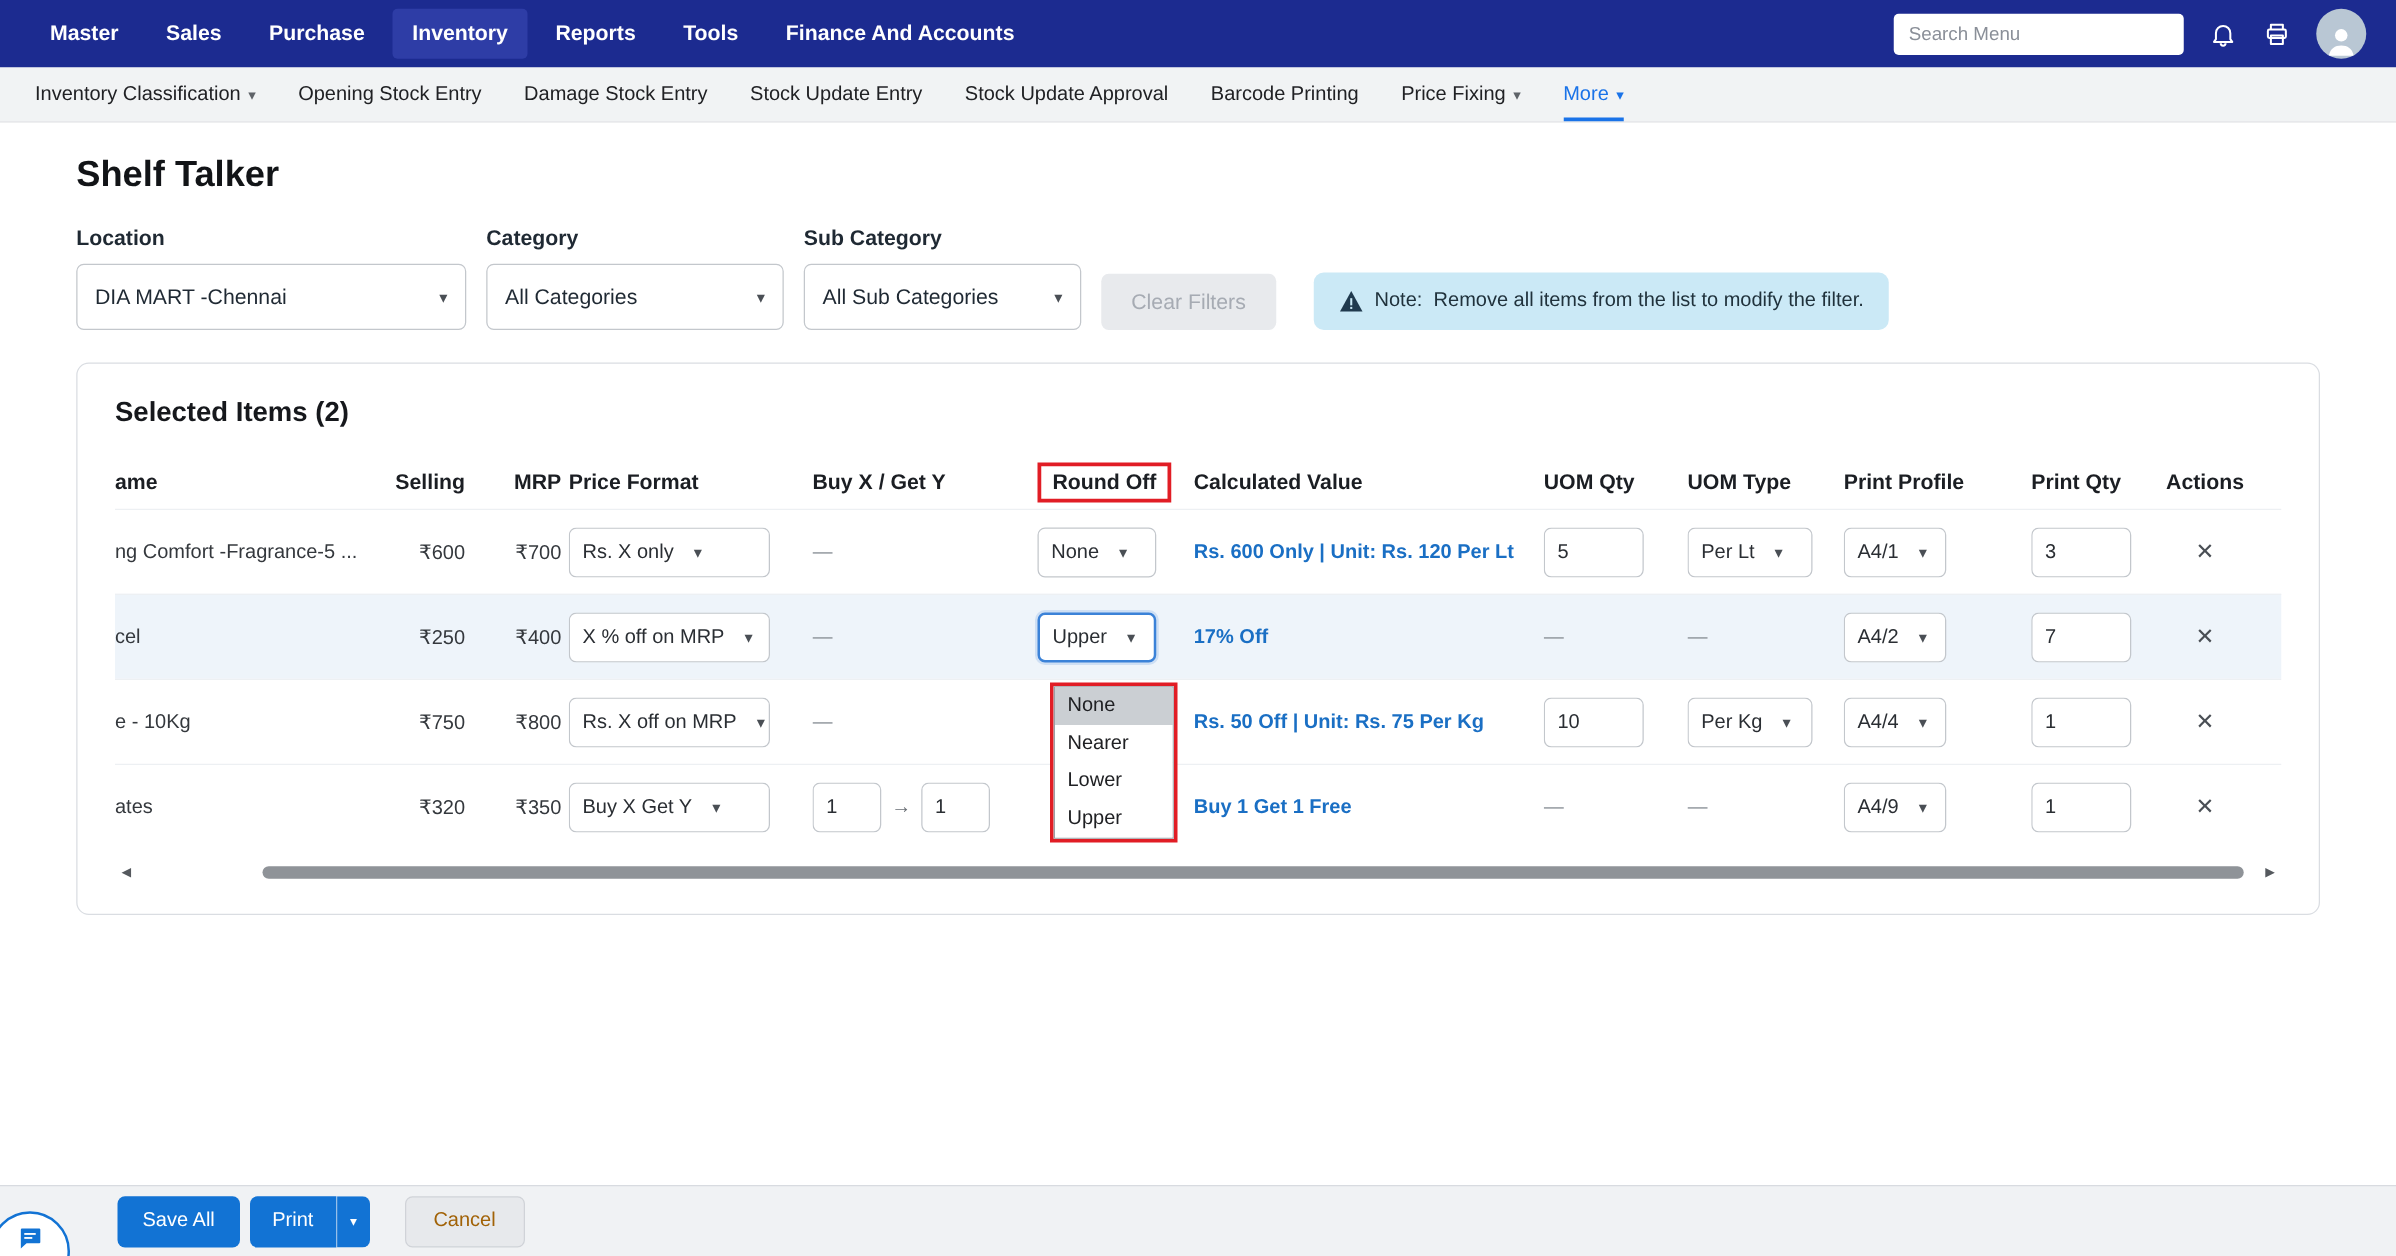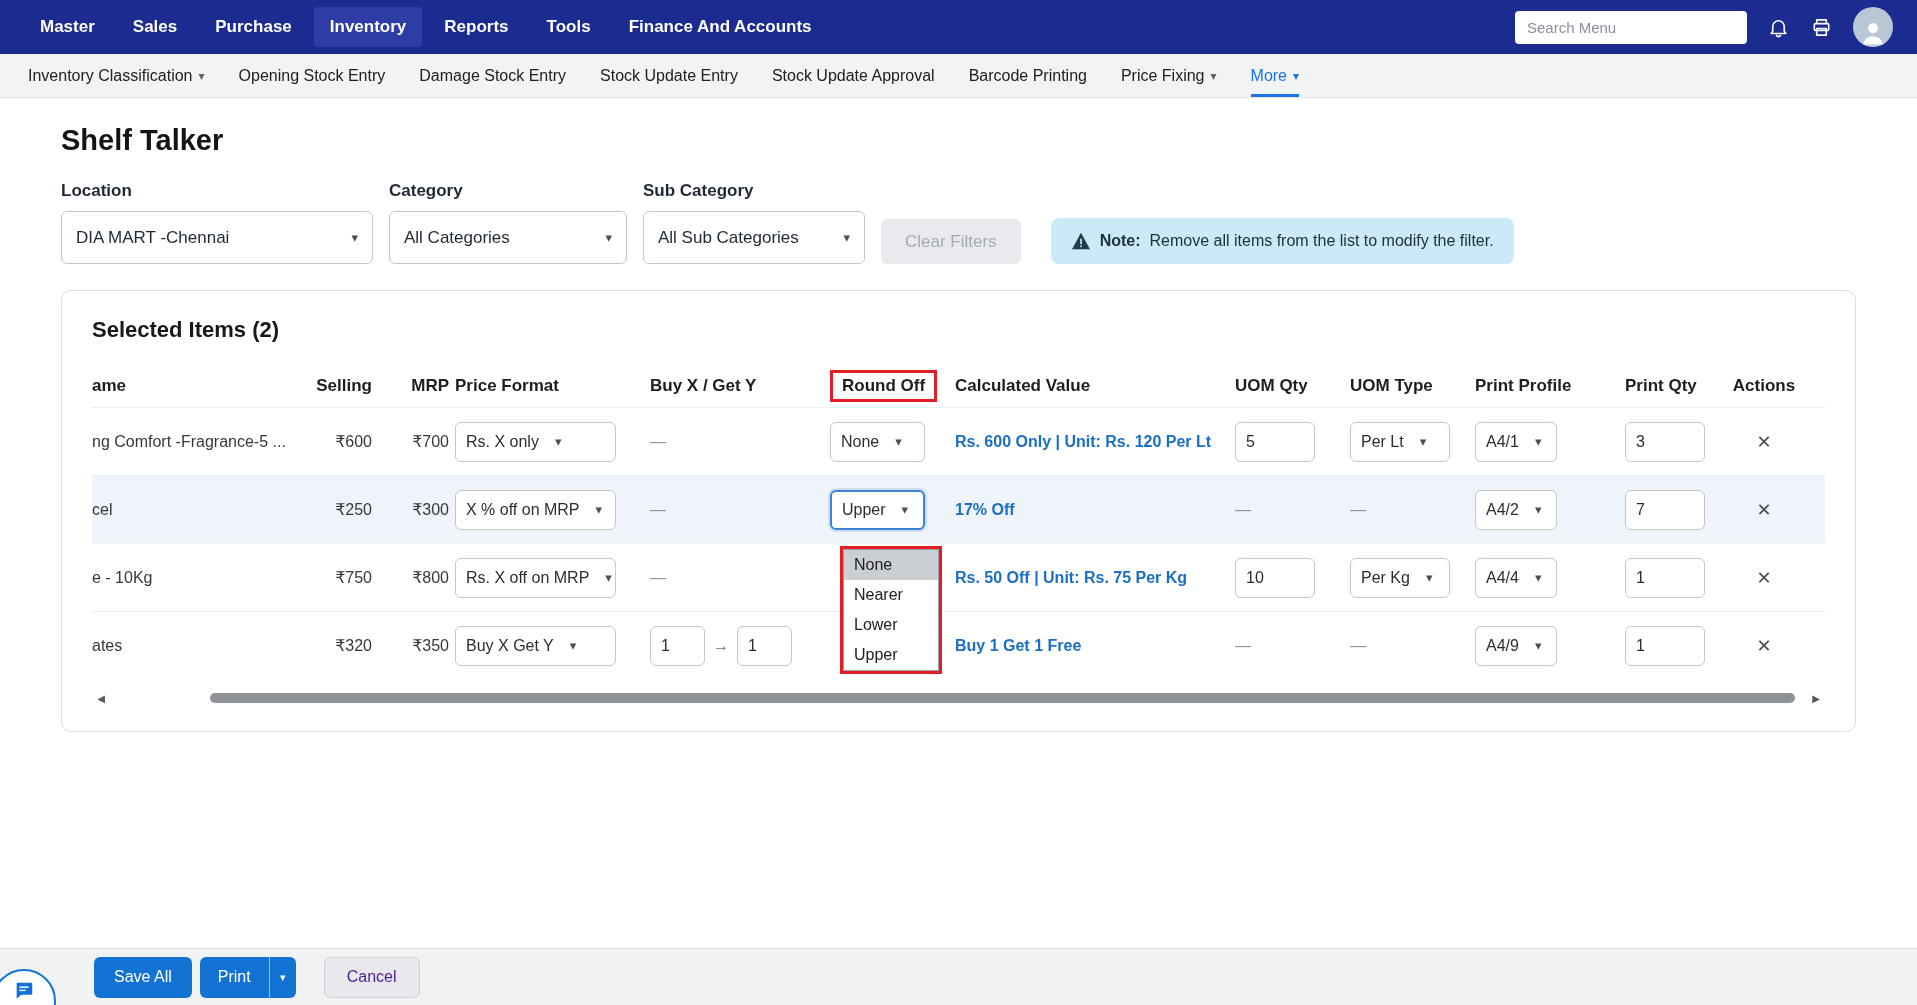--- a/index.html
+++ b/index.html
@@ -61,21 +61,21 @@
   .sel-caret { font-size: 13px; color: #4a4f55; margin-left: 10px; }
   .btn-clear-filters {
     height: 45px; padding: 0 24px; background: #e8eaed; color: #a6abb3;
     border: none; border-radius: 6px; font-size: 17px; font-family: inherit; cursor: default;
   }
   .note-box {
     margin-left: 30px; height: 46px; background: #cbe9f6; border-radius: 8px;
     display: flex; align-items: center; gap: 9px; padding: 0 20px;
     font-size: 16px; color: #20323c;
   }
-  .note-box b { font-weight: 700; }
+  .note-box b { font-weight: 400; }
 
   
   .card {
     margin-top: 26px; border: 1px solid #dadde2; border-radius: 10px;
     padding: 26px 30px; background: #fff; position: relative;
   }
   .card-head { display: flex; align-items: center; }
   .panel-title { font-size: 22px; font-weight: 700; color: #16181c; }
   .card-head-buttons { margin-left: auto; display: flex; gap: 14px; }
   .btn-clear-items {
@@ -170,21 +170,21 @@
   .btn-print-main {
     height: 41px; padding: 0 18px; background: #1273d4; color: #fff; border: none;
     border-radius: 6px 0 0 6px; font-size: 16px; font-family: inherit; cursor: pointer;
   }
   .btn-print-caret {
     height: 41px; width: 27px; background: #1273d4; color: #fff; border: none;
     border-left: 1px solid rgba(255,255,255,.55); border-radius: 0 6px 6px 0;
     font-size: 11px; cursor: pointer; display: flex; align-items: center; justify-content: center;
   }
   .btn-cancel {
-    height: 41px; padding: 0 22px; margin-left: 28px; background: #e7e9ec; color: #4c1d95;
+    height: 41px; padding: 0 22px; margin-left: 28px; background: #e7e9ec; color: #a16207;
     border: 1px solid #d0d3d8; border-radius: 6px; font-size: 16px; font-family: inherit; cursor: pointer;
   }
   .chat-bubble {
     position: absolute; left: -8px; bottom: -28px; width: 64px; height: 64px;
     border-radius: 50%; background: #fff; border: 2px solid #1273d4; z-index: 20;
     display: flex; justify-content: center; padding-top: 9px; cursor: pointer;
   }
 </style>
 </head>
 <body>
@@ -388,21 +388,21 @@
       </div>
 
       <div class="trow tbody-row selected">
         <div class="cell c-name">
             <span>cel</span>
           </div>
         <div class="cell c-sell">
             <span>₹250</span>
           </div>
         <div class="cell c-mrp">
-            <span>₹300</span>
+            <span>₹400</span>
           </div>
         <div class="cell c-pf">
             <div class="tselect sel-pf">
               <span>X % off on MRP</span>
               <span class="sel-caret">▾</span>
             </div>
           </div>
         <div class="cell c-bg">
             <span class="dash">—</span>
           </div>

